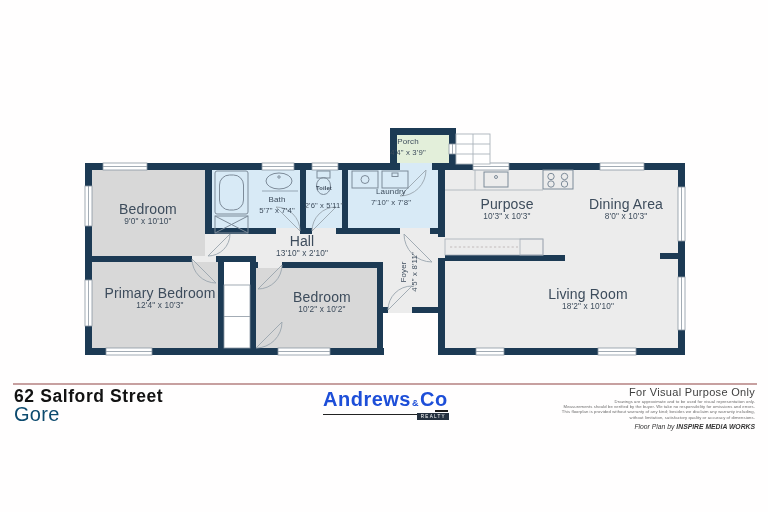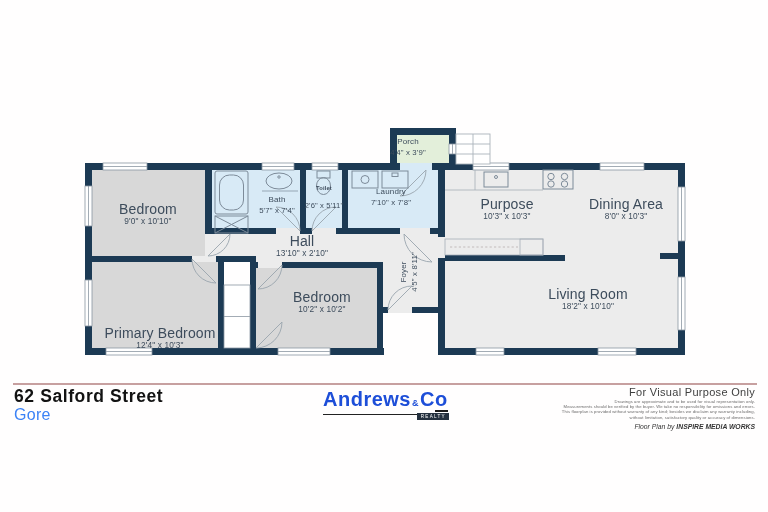--- a/index.html
+++ b/index.html
@@ -13,21 +13,21 @@
   .room-label .rdims{display:block;font-size:8.3px;line-height:11px;}
   .room-label.sm .rname{font-size:8px;line-height:10.5px;}
   .room-label.sm .rdims{font-size:7.8px;line-height:10px;}
   .room-label.toilet .rname{font-size:5.8px;font-weight:700;line-height:7px;}
   .room-label.toilet .rdims{font-size:7.6px;margin-top:8px;}
   .room-label.foyer{transform:translate(-50%,-50%) rotate(-90deg);}
   
   .divider{position:absolute;left:13px;top:383px;width:744px;height:2px;background:#c7a0a0;}
   .addr{position:absolute;left:14px;top:387px;}
   .addr .line1{font-size:17.5px;font-weight:700;color:#121212;letter-spacing:.6px;line-height:19px;}
-  .addr .line2{font-size:16px;color:#3b82f6;line-height:17px;letter-spacing:.3px;}
+  .addr .line2{font-size:20px;color:#0c4a6e;line-height:17px;letter-spacing:.3px;}
   .logo{position:absolute;left:323px;top:389px;width:126px;}
   .logo .wordmark{display:inline-block;font-weight:700;font-size:20px;color:#1d4ed8;
                   letter-spacing:.5px;border-bottom:1.6px solid #222;padding-bottom:1px;line-height:20px;}
   .logo .amp{font-size:9px;font-weight:700;vertical-align:baseline;margin:0 1px;}
   .logo .co-o{border-bottom:2.4px solid #1b1b1b;}
   .logo .sub{position:absolute;right:0;top:24px;background:#25313f;color:#fff;
              font-size:4.6px;letter-spacing:1.3px;padding:1px 3px 1px 4px;line-height:5px;}
   .legal{position:absolute;right:13px;top:386px;text-align:right;}
   .legal .vtitle{font-size:11px;color:#3f3f3f;letter-spacing:.3px;line-height:13px;margin-bottom:0;}
   .legal .fine{font-size:4.2px;line-height:5.2px;color:#6a6a6a;letter-spacing:.1px;}
@@ -269,21 +269,21 @@
     <span class="rdims">10'3" x 10'3"</span>
   </div>
   <div class="room-label" style="left:626px;top:199px;">
     <span class="rname">Dining Area</span>
     <span class="rdims">8'0" x 10'3"</span>
   </div>
   <div class="room-label sm foyer" style="left:409px;top:272px;">
     <span class="rname">Foyer</span>
     <span class="rdims">4'5" x 8'11"</span>
   </div>
-  <div class="room-label" style="left:160px;top:288px;margin-top:40px;">
+  <div class="room-label" style="left:160px;top:288px;">
     <span class="rname">Primary Bedroom</span>
     <span class="rdims">12'4" x 10'3"</span>
   </div>
   <div class="room-label" style="left:322px;top:292px;">
     <span class="rname">Bedroom</span>
     <span class="rdims">10'2" x 10'2"</span>
   </div>
   <div class="room-label" style="left:560px;top:289px;margin-left:28px;">
     <span class="rname">Living Room</span>
     <span class="rdims">18'2" x 10'10"</span>

